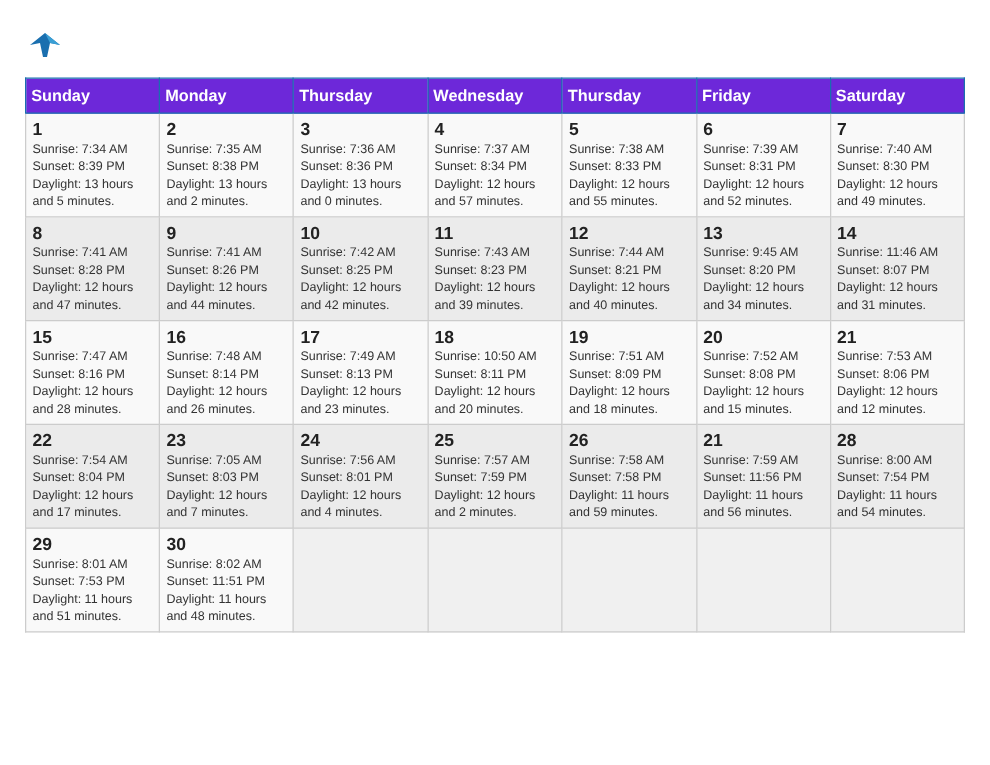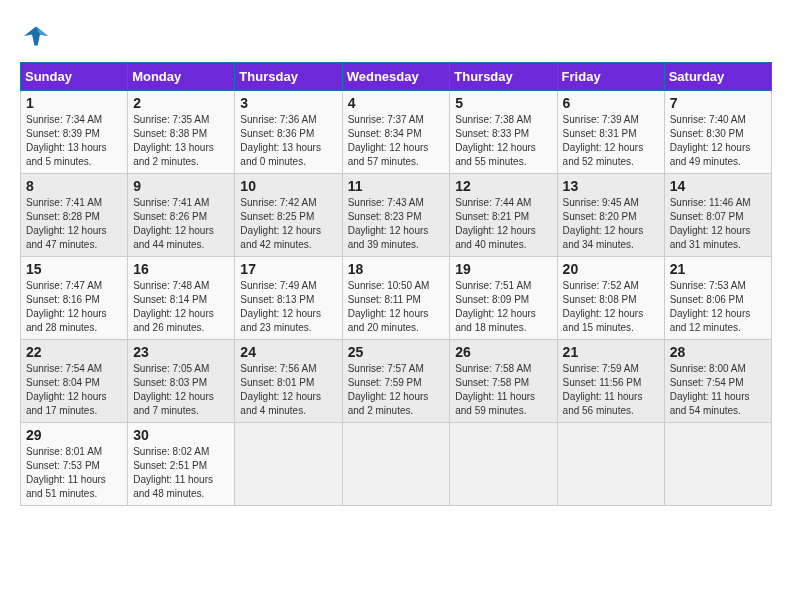--- a/index.html
+++ b/index.html
@@ -360,21 +360,21 @@
         <div class="day-info">
           <div>Sunrise: 8:01 AM</div>
           <div>Sunset: 7:53 PM</div>
           <div>Daylight: 11 hours and 51 minutes.</div>
         </div>
       </td>
         <td>
         <span class="day-number">30</span>
         <div class="day-info">
           <div>Sunrise: 8:02 AM</div>
-          <div>Sunset: 2:51 PM</div>
+          <div>Sunset: 11:51 PM</div>
           <div>Daylight: 11 hours and 48 minutes.</div>
         </div>
       </td>
         <td class="empty-cell"></td>
         <td class="empty-cell"></td>
         <td class="empty-cell"></td>
         <td class="empty-cell"></td>
         <td class="empty-cell"></td>
       </tr>
     </tbody>

